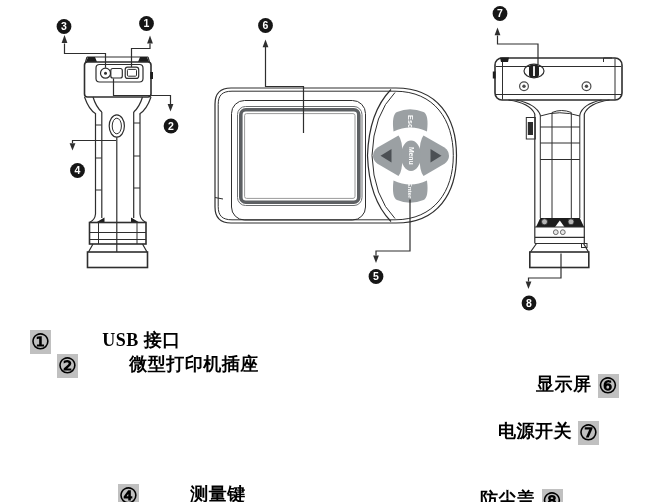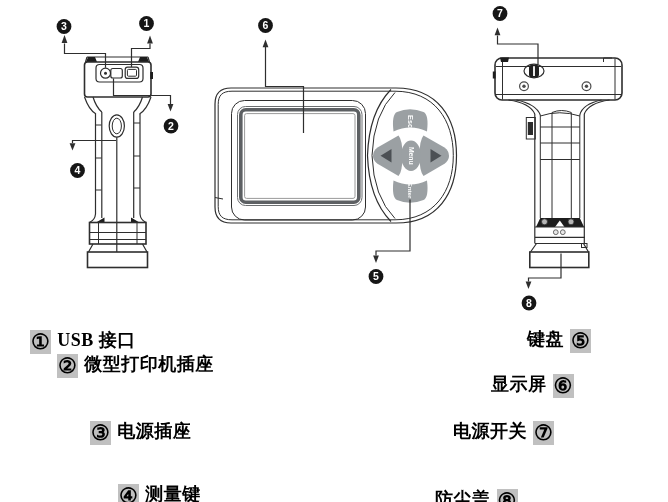--- a/index.html
+++ b/index.html
@@ -9,21 +9,21 @@
   }
   .diagram-svg{position:absolute;left:0;top:0;}
   .legend-line{
     position:absolute;white-space:nowrap;font-weight:bold;font-size:18px;
     color:#000;letter-spacing:.5px;
   }
   .legend-line .circ{
     display:inline-block;background:#c0c0c0;font-size:21px;line-height:24px;
     padding:0 1px;vertical-align:-3px;font-weight:bold;
   }
-  .legend-line .txt{padding:0 6px;}
+  .legend-line .txt{padding:0 6px;margin-left:45px;}
   svg .ln{stroke:#2e2e2e;stroke-width:1.2;fill:none;}
   svg .thin{stroke:#2e2e2e;stroke-width:1;fill:none;}
   svg .thick{stroke:#2e2e2e;stroke-width:1.6;fill:none;}
   svg .dark{fill:#1d1d1d;stroke:none;}
   svg .btn{fill:#9ba0a3;stroke:none;}
   svg .tri{fill:#4c5054;stroke:none;}
   svg .btxt{font-family:"Liberation Sans","DejaVu Sans",sans-serif;font-weight:bold;fill:#ffffff;}
   svg .badge{fill:#161616;stroke:none;}
   svg .badge-num{font-family:"Liberation Sans","DejaVu Sans",sans-serif;font-weight:bold;font-size:10.5px;fill:#ffffff;text-anchor:middle;}
   svg .arrow{fill:#2e2e2e;stroke:none;}
@@ -191,30 +191,24 @@
       </g>
     </g>
   </svg>
 
   <div class="legend-line" style="left:30px;top:328px;">
     <span class="circ">①</span><span class="txt">USB 接口</span>
   </div>
   <div class="legend-line" style="left:57px;top:352px;">
     <span class="circ">②</span><span class="txt">微型打印机插座</span>
   </div>
-  <div class="legend-line" style="left:90px;top:419px;">
-    <span class="circ">③</span><span class="txt">电源插座</span>
-  </div>
   <div class="legend-line" style="left:118px;top:482px;">
     <span class="circ">④</span><span class="txt">测量键</span>
   </div>
 
-  <div class="legend-line" style="left:521px;top:327px;">
-    <span class="txt">键盘</span><span class="circ">⑤</span>
-  </div>
   <div class="legend-line" style="left:485px;top:372px;font-family:Liberation Serif, serif;">
     <span class="txt">显示屏</span><span class="circ">⑥</span>
   </div>
   <div class="legend-line" style="left:447px;top:419px;text-align:center;">
     <span class="txt">电源开关</span><span class="circ">⑦</span>
   </div>
   <div class="legend-line" style="left:429px;top:487px;">
     <span class="txt">防尘盖</span><span class="circ">⑧</span>
   </div>
 

